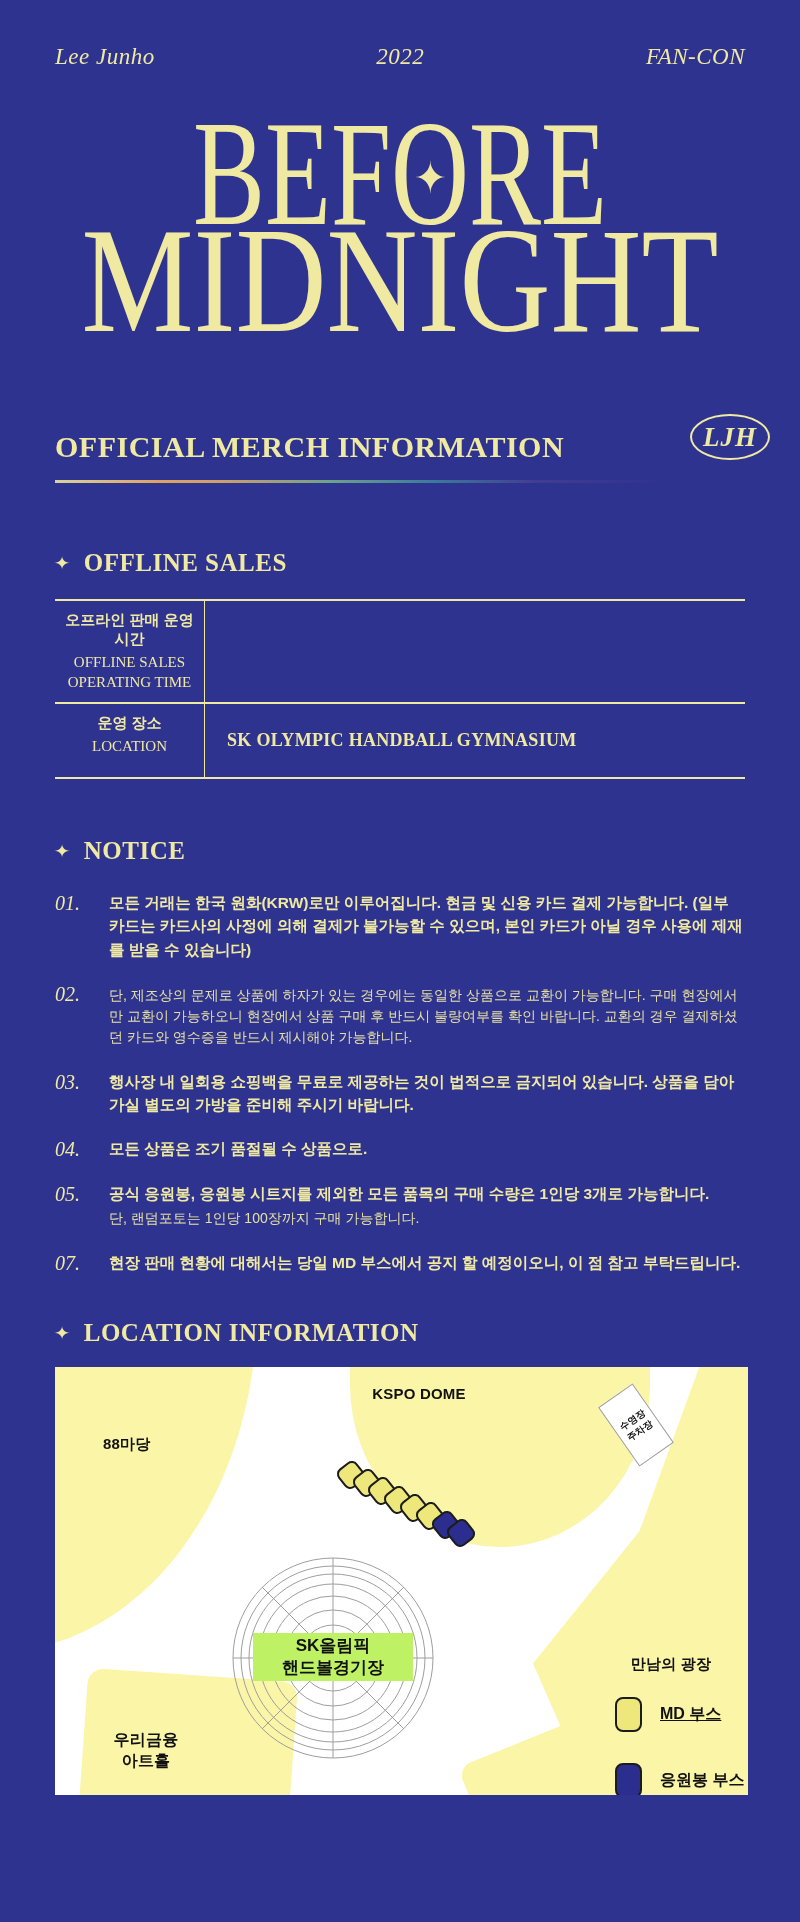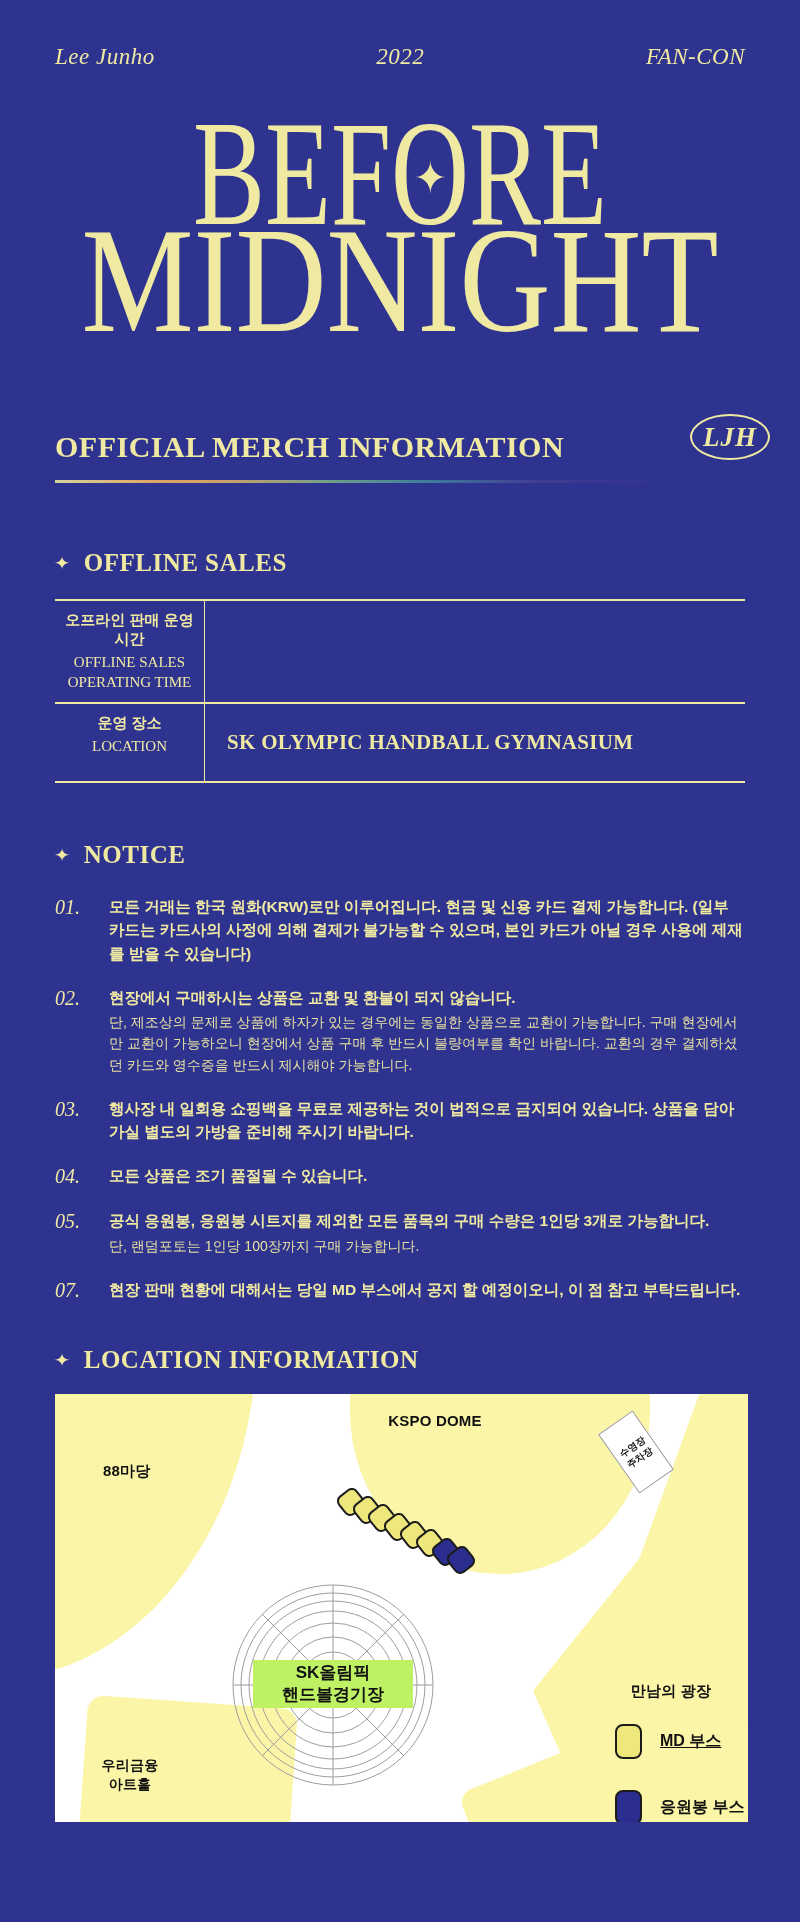--- a/index.html
+++ b/index.html
@@ -37,21 +37,21 @@
   .sales-table { margin:22px 55px 0 55px; border-top:2px solid #efe9a2; border-bottom:2px solid #efe9a2; }
   .t-row { display:grid; grid-template-columns:150px 1fr; }
   .t-row.first { border-bottom:2px solid #efe9a2; }
   .t-label { border-right:1px solid #efe9a2; display:flex; flex-direction:column;
     align-items:center; text-align:center; padding:10px 4px; }
   .t-label .ko { font-family:"Liberation Sans", sans-serif; font-weight:bold; font-size:15px; margin-bottom:4px; }
   .t-label .en { font-size:15px; line-height:1.3; }
   .t-dates .d-row { height:35px; display:flex; align-items:center; padding-left:22px;
     font-weight:bold; font-size:19px; letter-spacing:.3px; }
   .t-dates .d-row + .d-row { border-top:1px solid #efe9a2; }
-  .t-venue { display:flex; align-items:center; padding:26px 0 26px 22px; font-weight:bold; font-size:21px; letter-spacing:.3px; }
+  .t-venue { display:flex; align-items:center; padding:26px 0 26px 22px; font-weight:bold; font-size:18px; letter-spacing:.3px; }
   
   .sec-notice { margin-top:58px; }
   .notice-list { margin-top:26px; }
   .notice-item { display:grid; grid-template-columns:54px 1fr; margin-bottom:21px; padding-right:2px; }
   .n-num { font-style:italic; font-size:20px; line-height:1.2; }
   .n-main { font-family:"Liberation Sans", sans-serif; font-weight:bold; font-size:15.5px; line-height:1.5; }
   .n-sub { font-family:"Liberation Sans", sans-serif; font-weight:normal; font-size:14px; line-height:1.52; margin-top:3px; opacity:.95; }
   .n-sub:empty { display:none; margin:0; }
   
   .sec-loc { margin-top:44px; }
@@ -61,24 +61,24 @@
   .yl { position:absolute; background:#fbf5a7; }
   .a-88 { left:-60px; top:-60px; width:262px; height:345px; border-radius:0 0 100% 0; }
   .a-kspo { left:295px; top:-70px; width:300px; height:250px; border-radius:0 0 50% 50% / 0 0 65% 65%; }
   .a-tr { right:-28px; top:-30px; width:110px; height:262px; transform:rotate(20deg); border-radius:0 0 0 36px; }
   .a-plaza { right:0; top:150px; width:215px; height:245px;
     clip-path:polygon(55% 0, 100% 0, 100% 100%, 20% 100%, 0 60%); }
   .a-br { right:-22px; bottom:-32px; width:150px; height:120px; transform:rotate(-25deg); border-radius:14px; }
   .a-bc { left:415px; bottom:-36px; width:150px; height:95px; transform:rotate(-22deg); border-radius:14px; }
   .a-ah { left:28px; bottom:-32px; width:210px; height:152px; transform:rotate(4deg); border-radius:16px; }
   .map-label { position:absolute; font-weight:bold; font-size:15px; letter-spacing:.2px; }
-  .lbl-kspo { left:300px; top:18px; width:160px; text-align:center; }
+  .lbl-kspo { left:284px; top:18px; width:160px; text-align:center; }
   .lbl-88 { left:48px; top:68px; }
   .lbl-plaza { left:556px; top:288px; width:120px; text-align:center; }
-  .lbl-ah { left:20px; top:362px; width:110px; text-align:center; font-size:14px; line-height:1.35; }
+  .lbl-ah { left:36px; top:362px; width:110px; text-align:center; font-size:16px; line-height:1.35; }
   .pool-box { position:absolute; left:560px; top:22px; width:42px; height:72px; background:#fff;
     border:1px solid #9a9a9a; transform:rotate(-35deg); display:flex; flex-direction:column;
     align-items:center; justify-content:center; font-size:9.5px; font-weight:bold; line-height:1.4; }
   .dome-svg { position:absolute; left:173px; top:186px; }
   .dome-label { position:absolute; left:198px; top:266px; width:160px; text-align:center;
     background:#bef264; font-size:17px; font-weight:bold; line-height:1.3; padding:2px 0; }
   .booths { position:absolute; left:284px; top:96px; }
   .booth { position:absolute; width:24px; height:24px; border:2px solid #1c1c1c; border-radius:7px;
     transform:rotate(-38deg); }
   .booth:nth-child(1){left:0;   top:0;}
@@ -150,34 +150,33 @@
     <div class="notice-list">
       <div class="notice-item">
         <div class="n-num">01.</div>
         <div>
             <div class="n-main">모든 거래는 한국 원화(KRW)로만 이루어집니다. 현금 및 신용 카드 결제 가능합니다. (일부 카드는 카드사의 사정에 의해 결제가 불가능할 수 있으며, 본인 카드가 아닐 경우 사용에 제재를 받을 수 있습니다)</div>
              </div>
       </div>
       <div class="notice-item">
         <div class="n-num">02.</div>
         <div>
-            <div class="n-main">현장에서 구매하시는 상품은 교환 및 환불이 되지 않습니다.</div>
              <div class="n-sub">단, 제조상의 문제로 상품에 하자가 있는 경우에는 동일한 상품으로 교환이 가능합니다. 구매 현장에서만 교환이 가능하오니 현장에서 상품 구매 후 반드시 불량여부를 확인 바랍니다. 교환의 경우 결제하셨던 카드와 영수증을 반드시 제시해야 가능합니다.</div>
           </div>
       </div>
       <div class="notice-item">
         <div class="n-num">03.</div>
         <div>
             <div class="n-main">행사장 내 일회용 쇼핑백을 무료로 제공하는 것이 법적으로 금지되어 있습니다. 상품을 담아 가실 별도의 가방을 준비해 주시기 바랍니다.</div>
              </div>
       </div>
       <div class="notice-item">
         <div class="n-num">04.</div>
         <div>
-            <div class="n-main">모든 상품은 조기 품절될 수 있습니다.</div>
+            <div class="n-main">모든 상품은 조기 품절될 수 상품으로.</div>
              </div>
       </div>
       <div class="notice-item">
         <div class="n-num">05.</div>
         <div>
             <div class="n-main">공식 응원봉, 응원봉 시트지를 제외한 모든 품목의 구매 수량은 1인당 3개로 가능합니다.</div>
              <div class="n-sub">단, 랜덤포토는 1인당 100장까지 구매 가능합니다.</div>
           </div>
       </div>
       <div class="notice-item">

